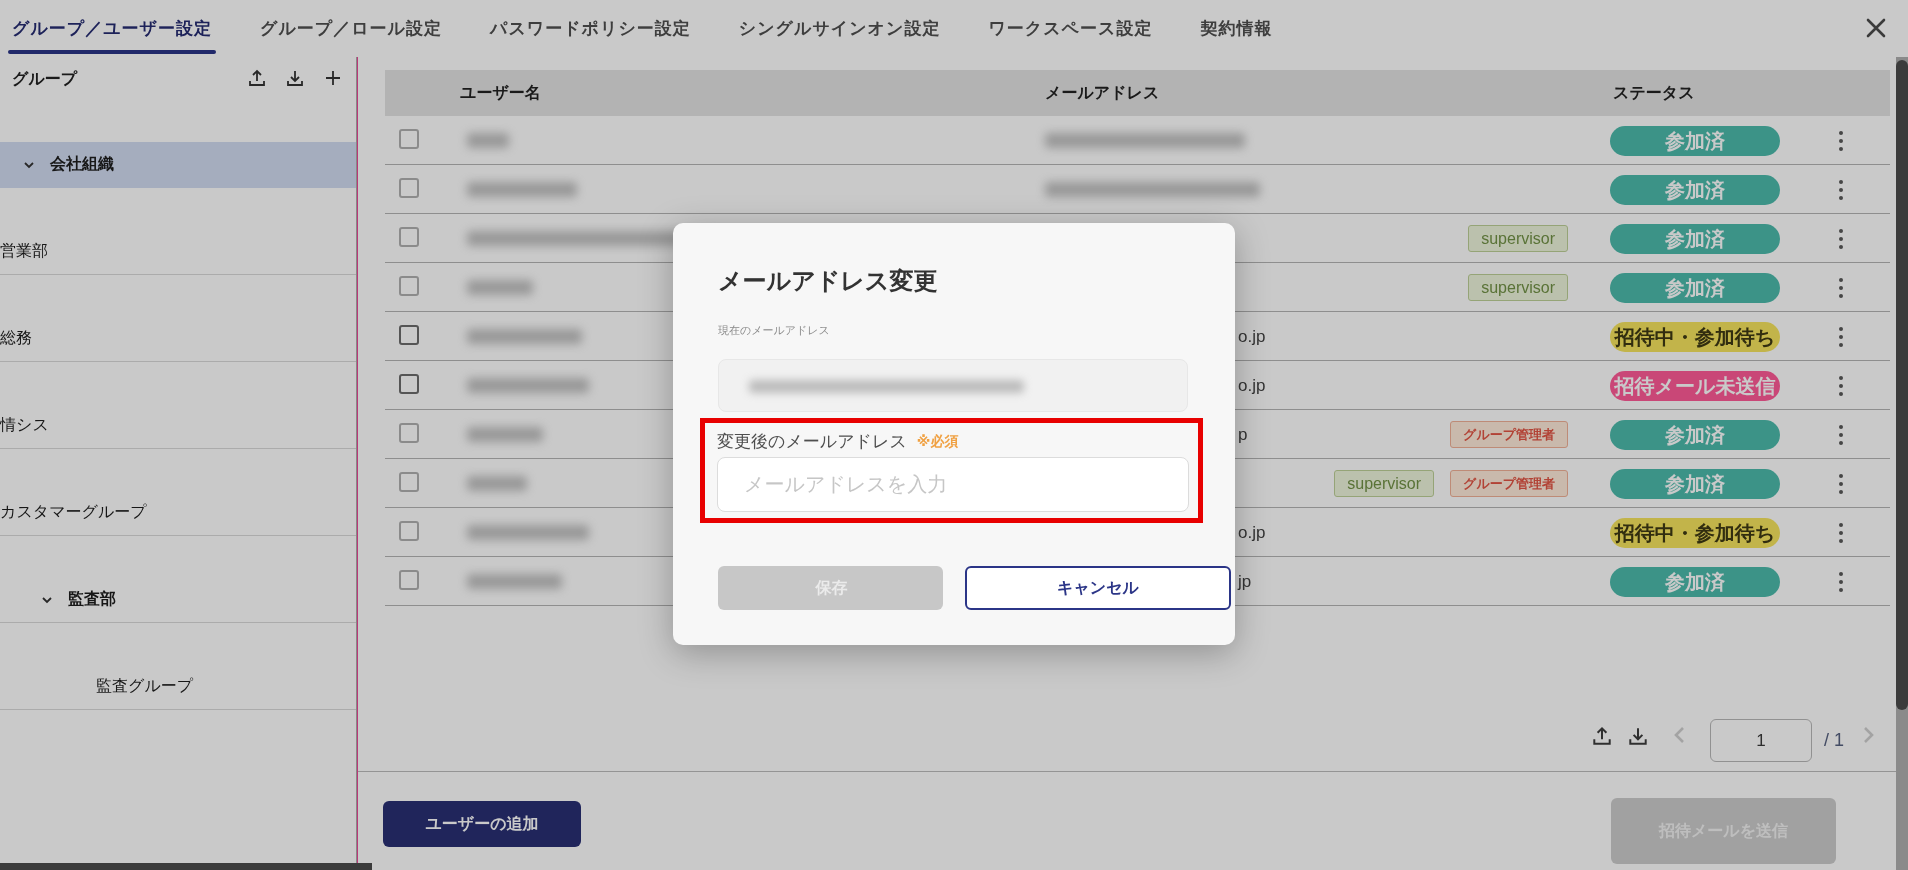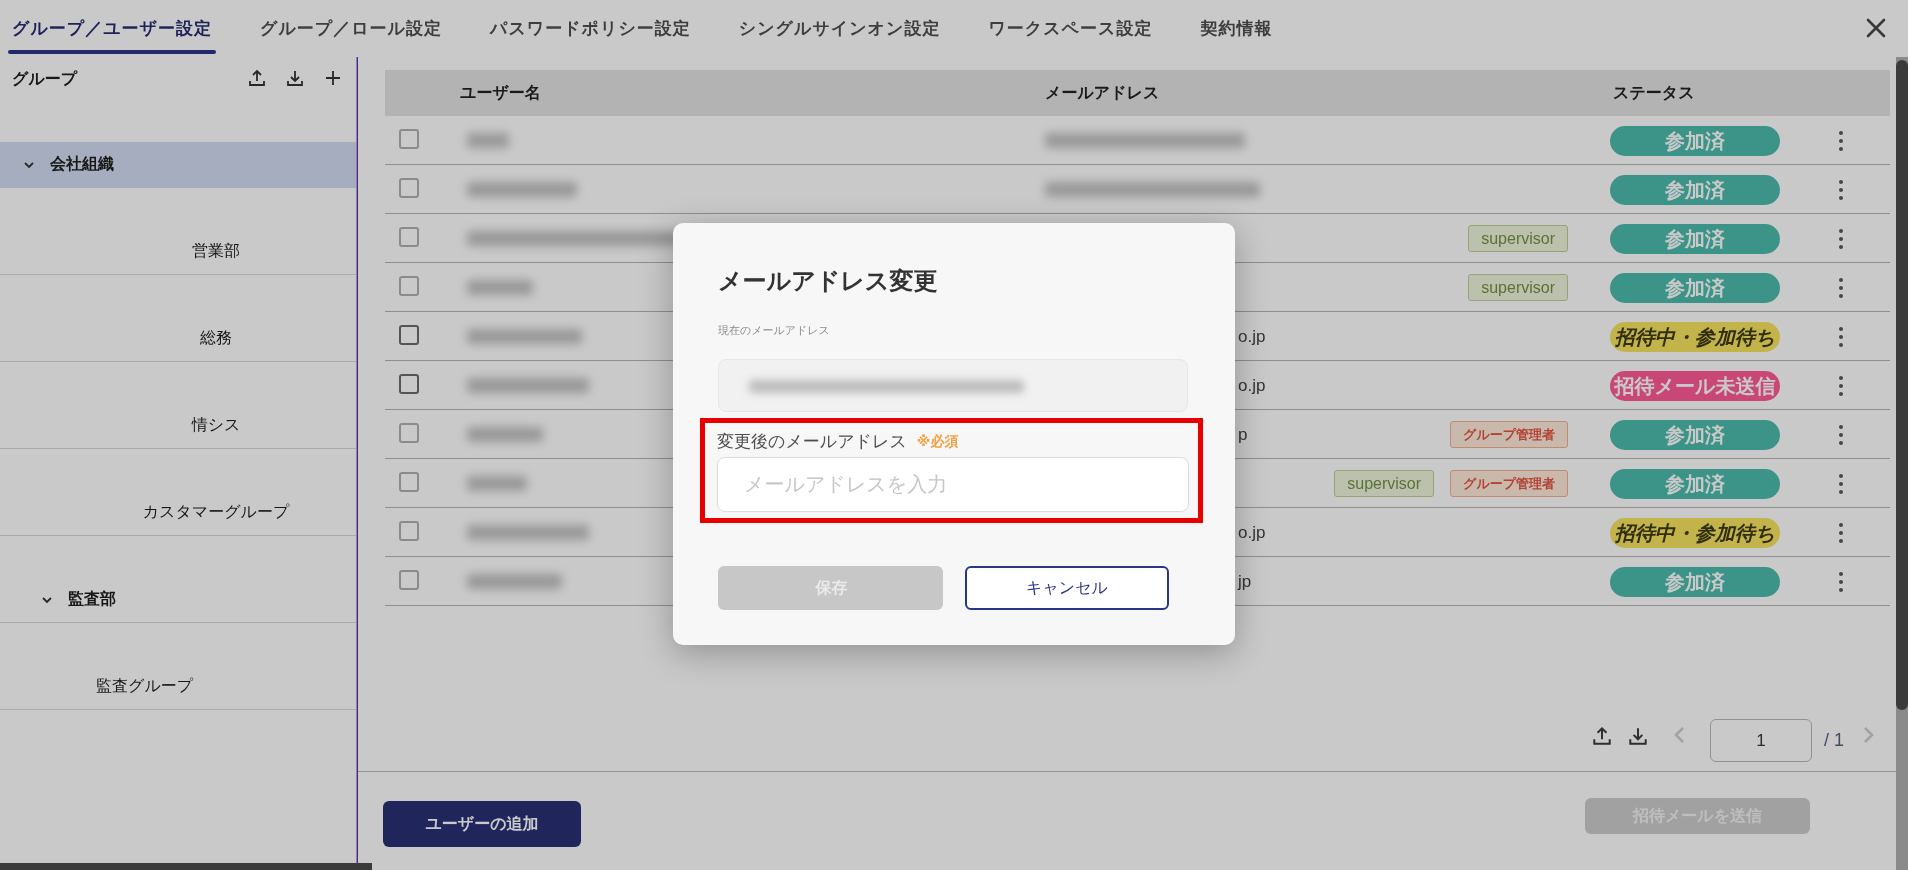--- a/index.html
+++ b/index.html
@@ -1,17 +1,17 @@
 <!DOCTYPE html>
 <html><head>
 <meta charset="utf-8">
 <style>
   html,body{margin:0;padding:0;background:#e9e9e9;}
   *{box-sizing:border-box;}
-  .screen{position:relative;width:1908px;height:870px;background:#6d28d9;overflow:hidden;
+  .screen{position:relative;width:1908px;height:870px;background:#ec4899;overflow:hidden;
           font-family:"Liberation Sans","DejaVu Sans",sans-serif;color:#222;}
 
   
   .tabbar{position:absolute;top:0;left:0;right:0;height:57px;background:#fff;
           display:flex;align-items:center;padding-left:12px;gap:48px;}
   .tab{position:relative;height:57px;display:flex;align-items:center;cursor:pointer;
        font-size:17px;font-weight:bold;color:#4f4f4f;letter-spacing:1px;white-space:nowrap;}
   .tab.active{color:#262c72;}
   .tab.active::after{content:"";position:absolute;left:-4px;right:-4px;bottom:3px;height:4px;
        background:#2b3587;border-radius:2px;}
@@ -22,21 +22,21 @@
   .sidebar{position:absolute;top:57px;left:0;width:357px;bottom:0;background:#fff;
        border-right:1px solid #adadad;}
   .sb-head{height:44px;display:flex;align-items:center;padding:0 12px;}
   .sb-title{flex:1;font-size:16px;font-weight:bold;color:#222;}
   .sb-icons{display:flex;gap:16px;align-items:center;}
   .icnbtn{border:none;background:transparent;padding:0;cursor:pointer;width:22px;height:22px;}
   .ti{height:46px;display:flex;align-items:center;border-bottom:1px solid #d9d9d9;
       font-size:16px;color:#1e1e1e;cursor:pointer;margin-top:41px;}
   .ti.bold .ti-label{font-weight:bold;}
   .ti.selected{background:#d2dcf2;border-bottom:1px solid #d2dcf2;}
-  .ti.lv0{padding-left:22px;} .ti.lv1{padding-left:40px;} .ti.lv2{padding-left:76px;justify-content:center;} .ti.lv3{padding-left:96px;}
+  .ti.lv0{padding-left:22px;} .ti.lv1{padding-left:40px;} .ti.lv2{} .ti.lv3{padding-left:96px;}
   .chev{width:28px;display:flex;align-items:center;}
 
   
   .main{position:absolute;top:57px;left:358px;right:0;bottom:0;background:#fff;}
   .nameband{position:absolute;left:107px;top:59px;width:208px;height:540px;
       background:rgba(255,255,255,0.5);filter:blur(3px);pointer-events:none;}
   .thead{position:absolute;left:27px;top:13px;width:1505px;height:46px;background:#e3e3e3;}
   .th{position:absolute;top:0;line-height:46px;font-size:16px;font-weight:bold;color:#222;}
   .th-user{left:75px;} .th-mail{left:660px;} .th-status{left:1228px;}
   .rows{position:absolute;left:27px;top:59px;width:1505px;}
@@ -47,41 +47,41 @@
   .blob{position:absolute;top:17px;height:15px;background:#8f8f8f;opacity:.55;filter:blur(5px);border-radius:4px;}
   .nameblob{left:82px;} .mailblob{left:660px;}
   .frag{position:absolute;left:853px;top:0;line-height:49px;font-size:17px;color:#444;}
   .tags{position:absolute;right:322px;top:0;height:49px;display:flex;align-items:center;gap:16px;}
   .tag{height:27px;padding:0 12px;display:flex;align-items:center;border-radius:3px;white-space:nowrap;}
   .tag.supervisor{background:#eef5dc;border:1px solid #bed198;color:#729246;font-size:16px;}
   .tag.group_admin{background:#ffebda;border:1px solid #f1b198;color:#e25545;font-size:13px;font-weight:bold;}
   .badge{position:absolute;left:1225px;top:10px;width:170px;height:30px;border-radius:15px;
       display:flex;align-items:center;justify-content:center;font-size:20px;font-weight:bold;white-space:nowrap;}
   .badge.joined{background:#4dbbac;color:#fff;}
-  .badge.inviting{background:#f7e55e;color:#3f3a14;font-style:italic;}
+  .badge.inviting{background:#f7e55e;color:#3f3a14;}
   .badge.unsent{background:#ff5b97;color:#fff;}
   .kebab{position:absolute;left:1444px;top:11px;width:24px;height:27px;display:flex;flex-direction:column;
       align-items:center;justify-content:center;gap:4px;cursor:pointer;}
   .kebab i{width:4px;height:4px;border-radius:50%;background:#595959;}
 
   
   .pager-ic{position:absolute;border:none;background:transparent;padding:0;cursor:pointer;width:24px;height:24px;top:668px;}
   .pg-upload{left:1232px;} .pg-download{left:1268px;}
   .pg-prev{left:1310px;top:666px;} .pg-next{left:1498px;top:666px;}
   .pgbox{position:absolute;left:1352px;top:662px;width:102px;height:43px;background:#fff;
       border:1px solid #b9b9b9;border-radius:6px;display:flex;align-items:center;justify-content:center;
       font-size:17px;color:#3a3a3a;}
   .pgtotal{position:absolute;left:1466px;top:662px;height:43px;display:flex;align-items:center;
       font-size:18px;color:#56617f;}
 
   
   .fdiv{position:absolute;left:0;right:12px;top:714px;height:1px;background:#bcbcbc;}
   .addbtn{position:absolute;left:25px;top:744px;width:198px;height:46px;background:#292f74;color:#fff;
       font-family:inherit;font-weight:bold;font-size:16px;border:none;border-radius:6px;cursor:pointer;}
-  .sendbtn{position:absolute;left:1227px;top:741px;width:225px;height:36px;background:#cdcdcd;color:#f2f2f2;
+  .sendbtn{position:absolute;left:1253px;top:741px;width:225px;height:66px;background:#cdcdcd;color:#f2f2f2;
       font-family:inherit;font-weight:bold;font-size:16px;border:none;border-radius:6px;}
 
   
   .vsb{position:absolute;right:0;top:57px;width:12px;bottom:0;background:#b0b0b0;}
   .vsb-thumb{position:absolute;top:3px;left:0;width:12px;height:650px;background:#4c4c4c;border-radius:6px;}
   .hsb{position:absolute;left:0;bottom:0;width:372px;height:7px;background:#4c4c4c;}
 
   
   .dim{position:absolute;inset:0;background:rgba(0,0,0,0.21);z-index:50;pointer-events:none;}
 
@@ -96,22 +96,22 @@
   .redbox{position:absolute;left:27px;top:195px;width:503px;height:105px;border:5px solid #e80000;}
   .m-lblrow{position:absolute;left:12px;top:7px;display:flex;align-items:center;}
   .m-lbl2{font-size:17px;color:#4e4e4e;}
   .req{margin-left:10px;font-size:14px;font-weight:bold;color:#f0a143;}
   .m-in2{position:absolute;left:12px;top:34px;width:472px;height:55px;border:1px solid #dcdcdc;
       border-radius:8px;background:#fff;padding:0 14px 0 26px;font-size:20px;color:#333;
       font-family:inherit;outline:none;}
   .m-in2::placeholder{color:#c6c6c6;}
   .m-save{position:absolute;left:45px;top:343px;width:225px;height:44px;background:#c7c7c7;color:#ebebeb;
       border:none;border-radius:6px;font-family:inherit;font-size:16px;font-weight:bold;padding-left:8px;}
-  .m-cancel{position:absolute;left:292px;top:343px;width:204px;height:44px;background:#fff;color:#2b3587;
-      border:2px solid #2b3587;border-radius:6px;font-family:inherit;font-size:16px;font-weight:normal;cursor:pointer;}
+  .m-cancel{position:absolute;left:292px;top:343px;width:266px;height:44px;background:#fff;color:#2b3587;
+      border:2px solid #2b3587;border-radius:6px;font-family:inherit;font-size:16px;font-weight:bold;cursor:pointer;}
 </style>
 </head>
 <body>
 
 <div class="screen">
 
   <div class="tabbar">
     <div id="tabs" style="display:flex;gap:48px;">
         <div class="tab active">
           <span>グループ／ユーザー設定</span>

